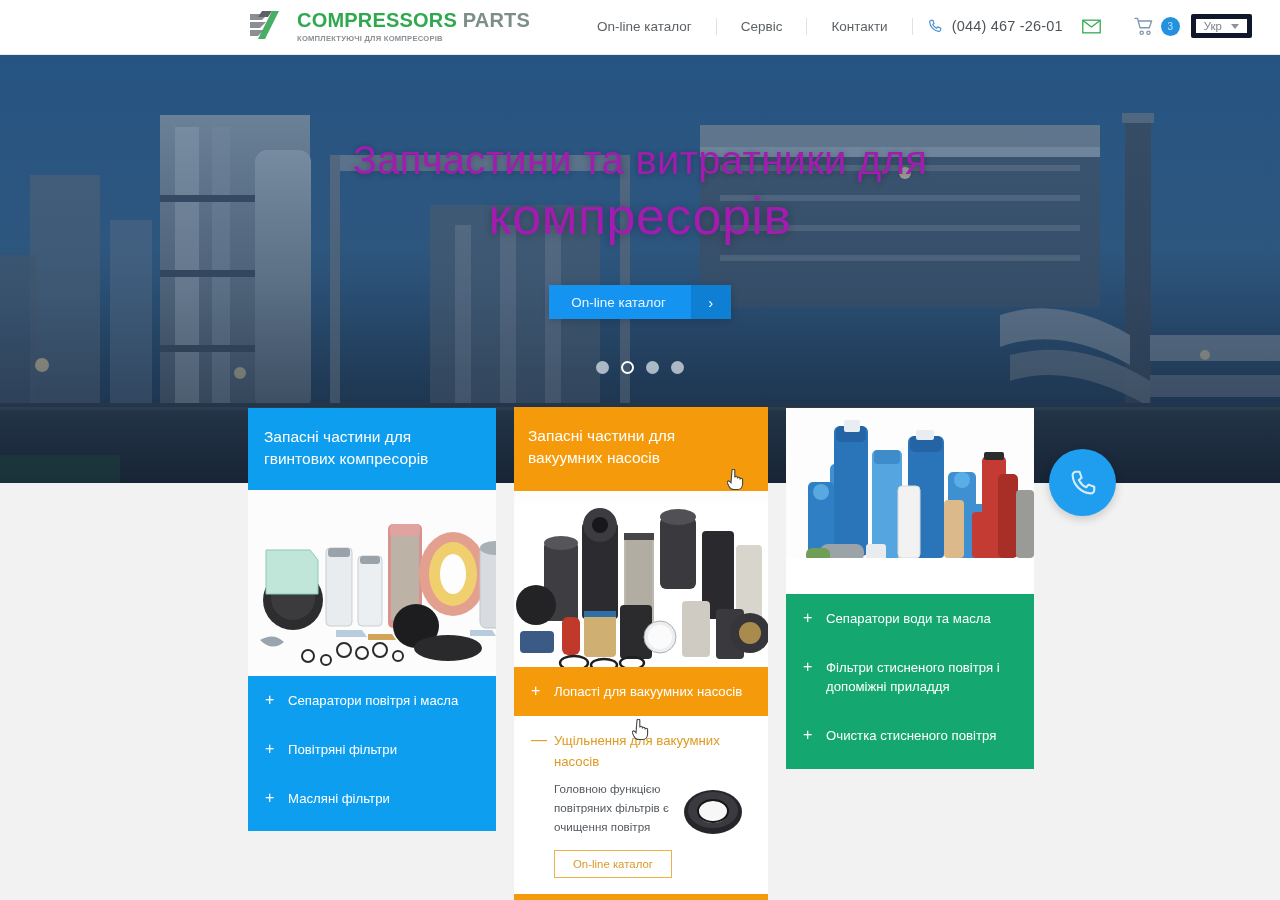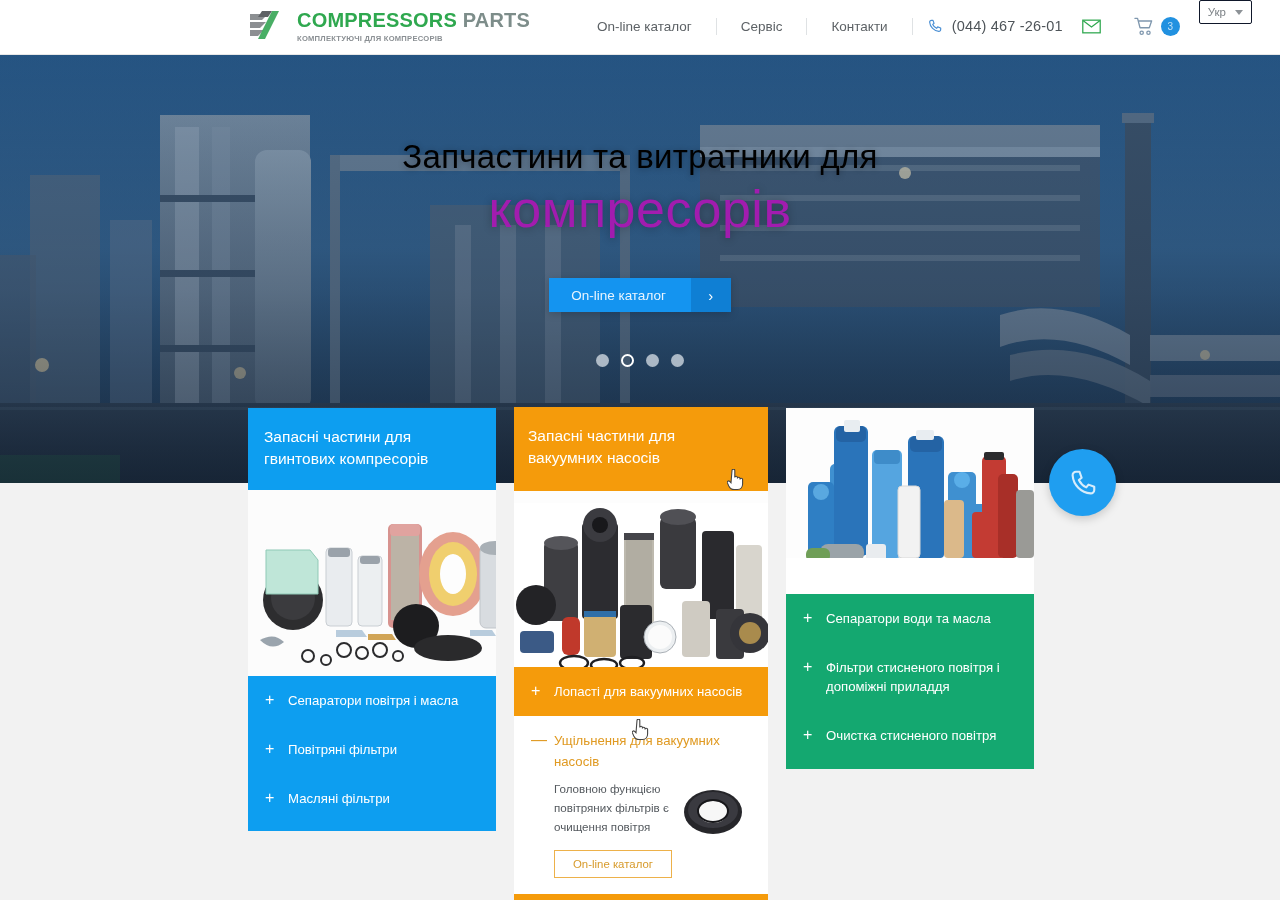--- a/index.html
+++ b/index.html
@@ -15,21 +15,21 @@
   
   .header {
     position: relative; z-index: 40;
     height: 55px; width: 100%;
     background: #ffffff;
     display: flex; align-items: center;
     border-bottom: 1px solid #e8e8e8;
   }
   .header-inner {
     width: 1280px; height: 100%;
-    display: flex; 
+    display: flex; align-items: center;
     padding: 0 28px 2px 248px;
   }
   .logo { display: flex; align-items: center; gap: 9px; }
   .logo-mark { width: 40px; height: 36px; flex: none; }
   .logo-text { display: flex; flex-direction: column; justify-content: center; }
   .logo-title {
     font-size: 20px; font-weight: bold; letter-spacing: .2px;
     line-height: 1; white-space: nowrap;
   }
   .logo-title .w1 { color: #2fa84f; }
@@ -52,21 +52,21 @@
   .mail-ico { width: 19px; height: 15px; margin-left: 10px; color: #2fa84f; }
   .cart-wrap { display: flex; align-items: center; gap: 7px; margin-left: 24px; }
   .cart-ico { width: 20px; height: 19px; color: #7f97ae; }
   .cart-badge {
     width: 19px; height: 19px; border-radius: 50%;
     background: #2191e0; color: #bfe0f7;
     font-size: 10px; display: flex; align-items: center; justify-content: center;
   }
   .lang {
     margin-left: auto;
-    border: 1px solid #0f172a; border-radius: 2px;
+    border: 5px solid #0f172a; border-radius: 2px;
     height: 24px; padding: 0 8px;
     display: flex; align-items: center; gap: 9px;
     background: #fff; cursor: pointer;
   }
   .lang-label { font-size: 11.5px; color: #7b8085; }
   .caret { width: 0; height: 0; border-left: 4px solid transparent; border-right: 4px solid transparent; border-top: 5px solid #8d9297; }
 
   
   .hero {
     position: absolute; top: 55px; left: 0;
@@ -77,21 +77,21 @@
   .hero-overlay {
     position: absolute; inset: 0;
     background: linear-gradient(180deg, rgba(24,58,95,.30) 0%, rgba(20,45,75,.40) 55%, rgba(16,32,52,.62) 100%);
   }
   .hero-content {
     position: absolute; inset: 0; z-index: 3;
     display: flex; flex-direction: column; align-items: center;
     padding-top: 83px;
   }
   .hero-line1 {
-    font-size: 33px; color: #000000; font-weight: 300;
+    font-size: 40px; color: #a21caf; font-weight: 300;
     letter-spacing: .3px; text-shadow: 0 1px 6px rgba(0,0,0,.3);
   }
   .hero-line2 {
     font-size: 52px; color: #a21caf; font-weight: 300;
     letter-spacing: .5px; line-height: 1.18; margin-top: 3px;
     text-shadow: 0 1px 8px rgba(0,0,0,.3);
   }
   .hero-cta {
     margin-top: 38px; height: 34px;
     display: flex; align-items: stretch; cursor: pointer;

